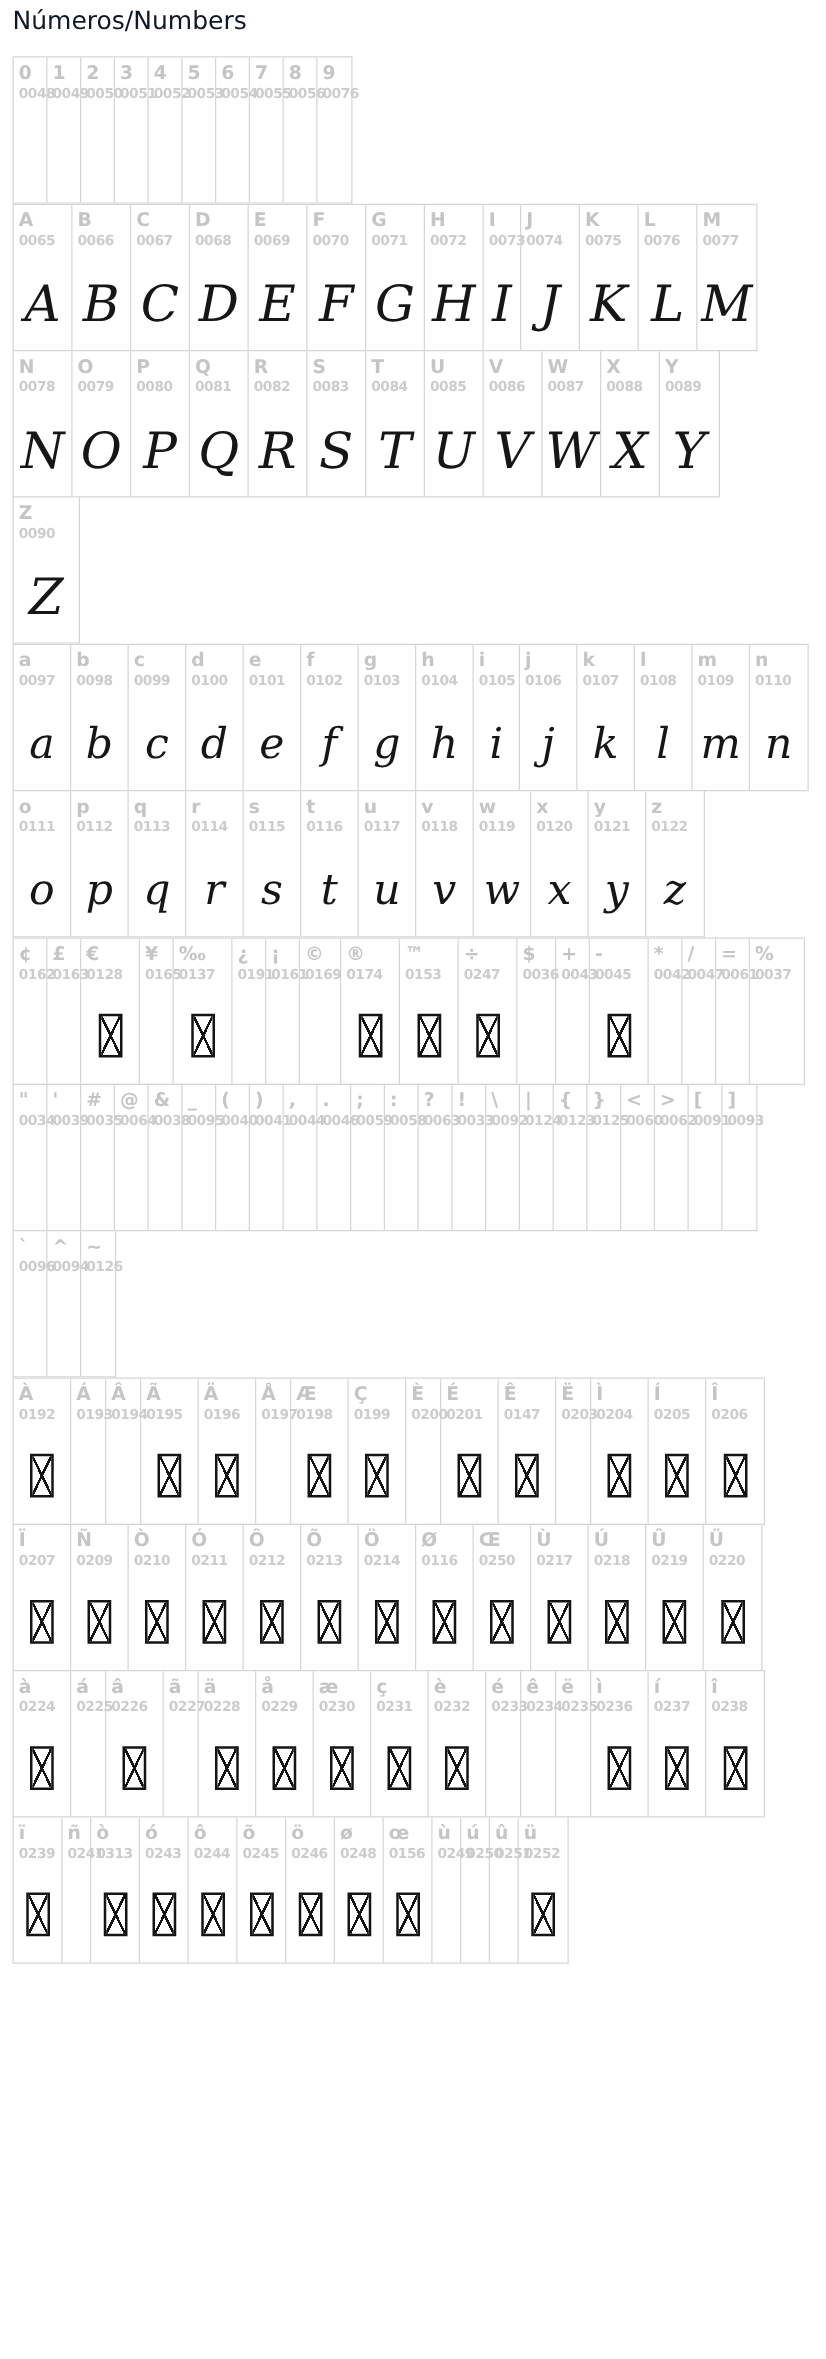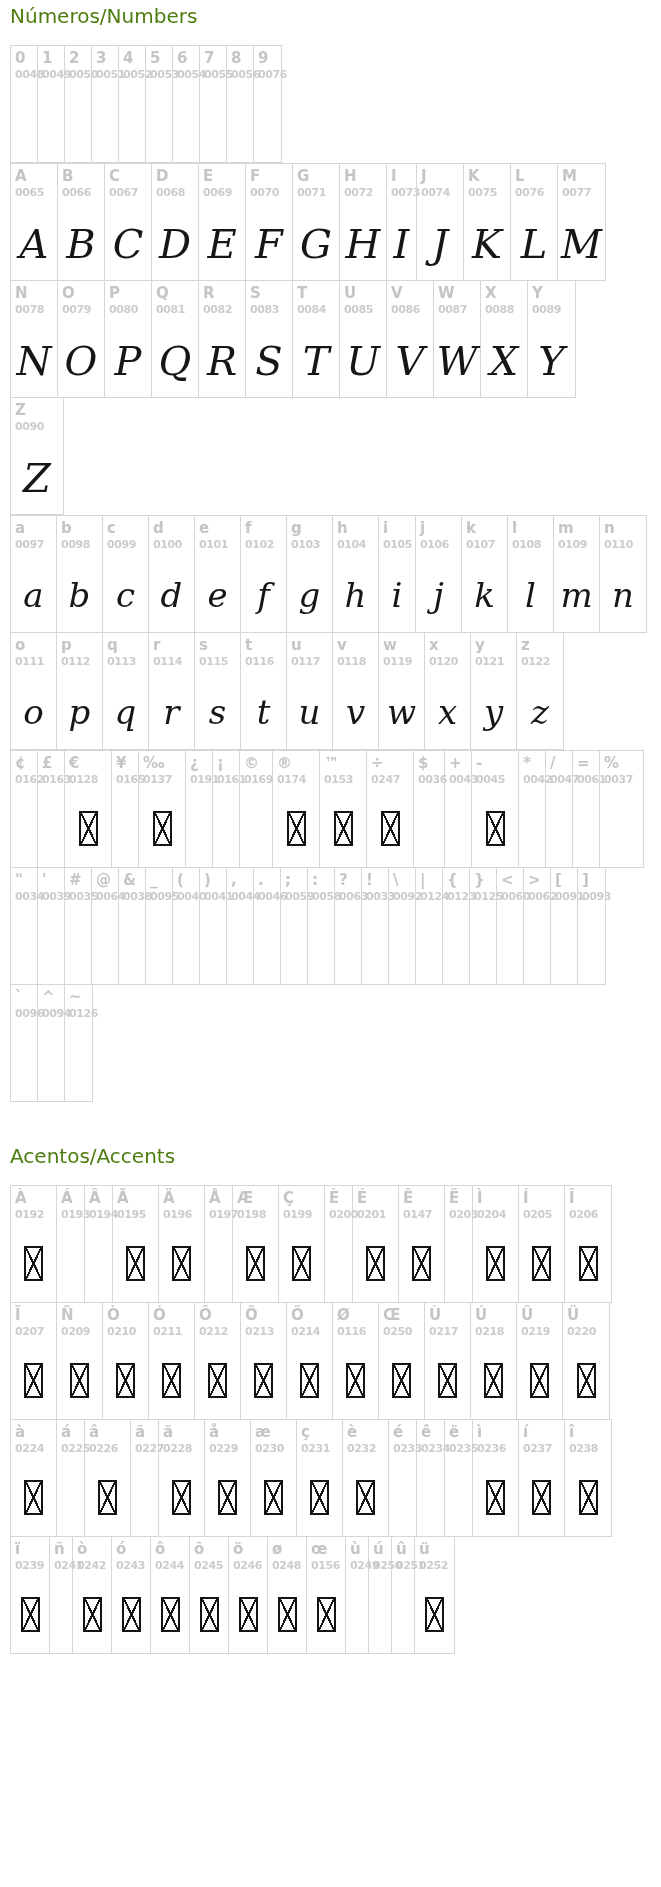--- a/index.html
+++ b/index.html
@@ -1,19 +1,19 @@
 <!DOCTYPE html>
 <html><head>
 <meta charset="utf-8">
 <style>
   html,body{margin:0;padding:0;background:#ffffff;}
   body{width:661px;font-family:"DejaVu Sans","Liberation Sans",sans-serif;}
   .page{padding:0 0 6px 10px;}
   .section-title{
-    font-size:20px;font-weight:400;color:#4d7c0f;
+    font-size:20px;font-weight:400;color:#0f172a;
     margin:42px 0 17px 0;letter-spacing:0;
   }
   .section:first-child .section-title{margin-top:4px;}
   .grid{width:max-content;}
   .row{display:flex;width:max-content;border:1px solid #d6d6d6;background:#fff;}
   .row + .row{margin-top:-1px;}
   .cell{
     box-sizing:border-box;width:46px;height:116px;
     border-right:1px solid #d6d6d6;padding:3px 2px 0 4px;position:relative;
   }
@@ -617,21 +617,20 @@
           <div class="cell glyph-none">
             <div class="char-label">~</div>
             <div class="char-code">0126</div>
             <div class="glyph-area"></div>
           </div>
         </div>
       </div>
   </section>
 
   <section class="section section-accents">
-    <h2 class="section-title">Acentos/Accents</h2>
     <div class="grid">
         <div class="row">
           <div class="cell glyph-tofu">
             <div class="char-label">À</div>
             <div class="char-code">0192</div>
             <div class="glyph-area"><span class="tofu"></span></div>
           </div>
           <div class="cell glyph-none">
             <div class="char-label">Á</div>
             <div class="char-code">0193</div>
@@ -853,21 +852,21 @@
             <div class="char-code">0239</div>
             <div class="glyph-area"><span class="tofu"></span></div>
           </div>
           <div class="cell glyph-none">
             <div class="char-label">ñ</div>
             <div class="char-code">0241</div>
             <div class="glyph-area"></div>
           </div>
           <div class="cell glyph-tofu">
             <div class="char-label">ò</div>
-            <div class="char-code">0242</div>
+            <div class="char-code">0313</div>
             <div class="glyph-area"><span class="tofu"></span></div>
           </div>
           <div class="cell glyph-tofu">
             <div class="char-label">ó</div>
             <div class="char-code">0243</div>
             <div class="glyph-area"><span class="tofu"></span></div>
           </div>
           <div class="cell glyph-tofu">
             <div class="char-label">ô</div>
             <div class="char-code">0244</div>

